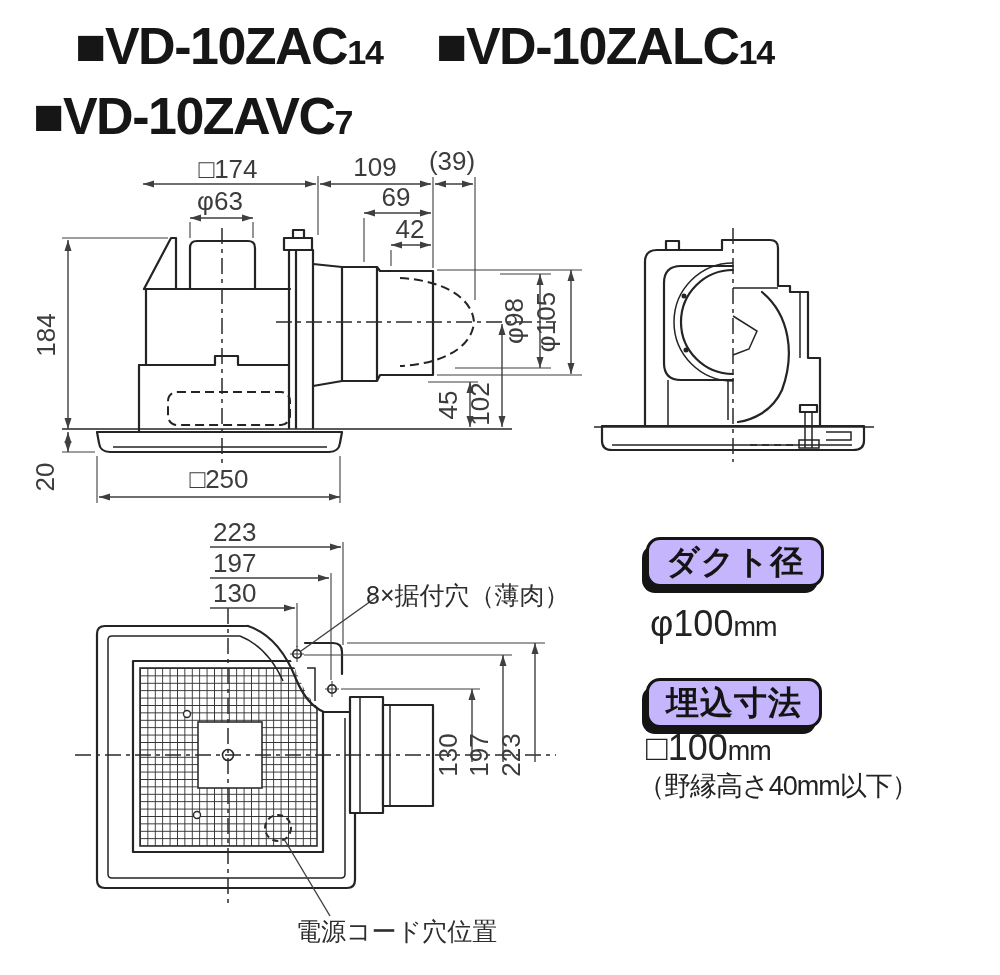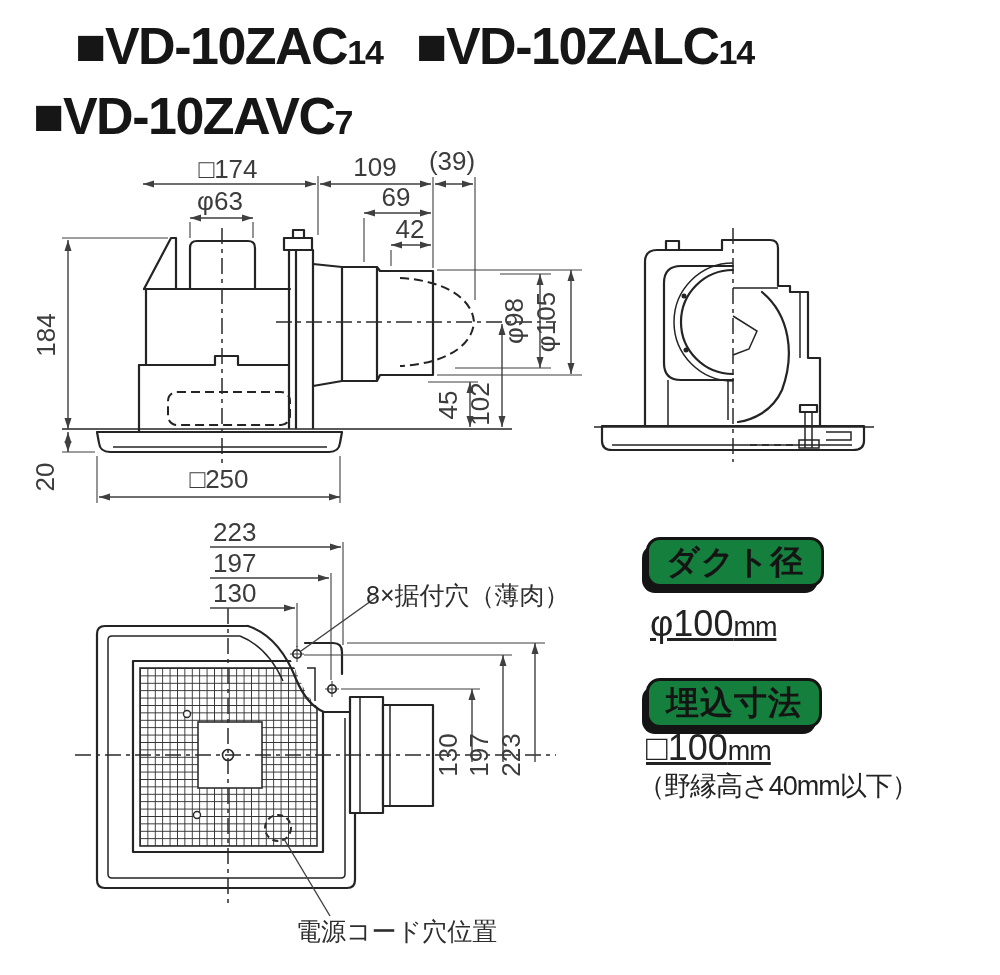--- a/index.html
+++ b/index.html
@@ -1,42 +1,42 @@
 <!DOCTYPE html>
 <html><head>
 <meta charset="utf-8">
 <style>
   html,body{margin:0;padding:0;}
   body{width:1000px;height:975px;position:relative;background:#ffffff;overflow:hidden;
        font-family:"Liberation Sans","DejaVu Sans",sans-serif;}
   .title{position:absolute;font-weight:bold;color:#161616;font-size:52px;letter-spacing:-1.5px;white-space:nowrap;}
   .title .sub{font-size:34px;letter-spacing:-1px;}
   .badge{position:absolute;box-sizing:border-box;height:50px;line-height:43px;padding:0 17px;
-         border:3.5px solid #141414;border-radius:14px;background:#15803d;color:#141414;
+         border:3.5px solid #141414;border-radius:14px;background:#c4b5fd;color:#141414;
          font-size:33px;font-weight:bold;letter-spacing:1px;white-space:nowrap;
          box-shadow:-5px 7px 0 -1px #141414;}
-  .infoval{position:absolute;color:#232323;font-size:36px;white-space:nowrap;text-decoration:underline;}
+  .infoval{position:absolute;color:#232323;font-size:36px;white-space:nowrap;}
   .infoval .unit{font-size:27px;letter-spacing:-1px;}
   .infonote{position:absolute;color:#232323;font-size:27px;white-space:nowrap;letter-spacing:-1px;}
   svg text{fill:#3c3c3c;font-family:"Liberation Sans","DejaVu Sans",sans-serif;}
   .obj{stroke:#242424;stroke-width:2.2;fill:none;stroke-linejoin:round;stroke-linecap:round;}
   .objthin{stroke:#242424;stroke-width:1.5;fill:none;}
   .objfill{stroke:#242424;stroke-width:2.2;fill:#ffffff;stroke-linejoin:round;}
   .dash{stroke:#242424;stroke-width:2;fill:none;stroke-dasharray:9 5;}
   .cline{stroke:#2a2a2a;stroke-width:1.5;fill:none;stroke-dasharray:16 5 4 5;}
   .dim{stroke:#3f3f3f;stroke-width:1.4;fill:none;}
   .ext{stroke:#3f3f3f;stroke-width:1.1;fill:none;}
   .dtxt{font-size:26px;}
   .jtxt{font-size:25px;fill:#2e2e2e;}
 </style>
 </head>
 <body>
 
 <div class="title" style="left:33px;top:16px;margin-left:42px;"><span>■VD-10ZAC</span><span class="sub">14</span></div>
-<div class="title" style="left:416px;top:16px;"><span>■VD-10ZALC</span><span class="sub">14</span></div>
+<div class="title" style="left:436px;top:16px;"><span>■VD-10ZALC</span><span class="sub">14</span></div>
 <div class="title" style="left:33px;top:86px;"><span>■VD-10ZAVC</span><span class="sub">7</span></div>
 
 <svg width="1000" height="975" viewBox="0 0 1000 975" style="position:absolute;left:0;top:0;">
   <defs>
     <marker id="arrE" markerWidth="12" markerHeight="9" refX="11" refY="4.5" orient="auto" markerUnits="userSpaceOnUse">
       <path d="M0,1 L11,4.5 L0,8 Z" fill="#3f3f3f"></path>
     </marker>
     <marker id="arrS" markerWidth="12" markerHeight="9" refX="11" refY="4.5" orient="auto-start-reverse" markerUnits="userSpaceOnUse">
       <path d="M0,1 L11,4.5 L0,8 Z" fill="#3f3f3f"></path>
     </marker>

